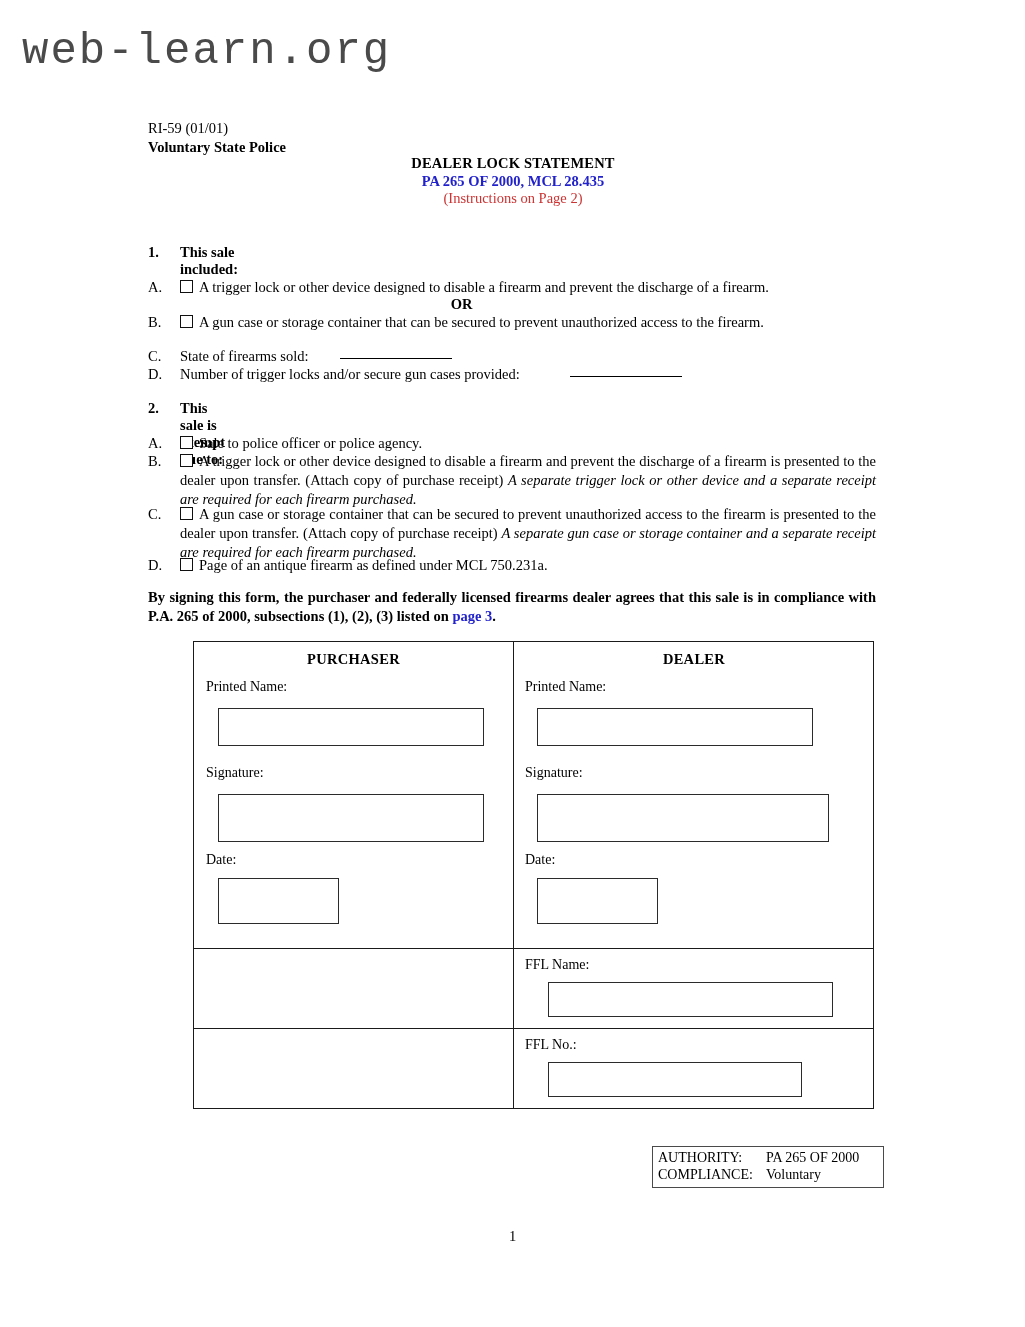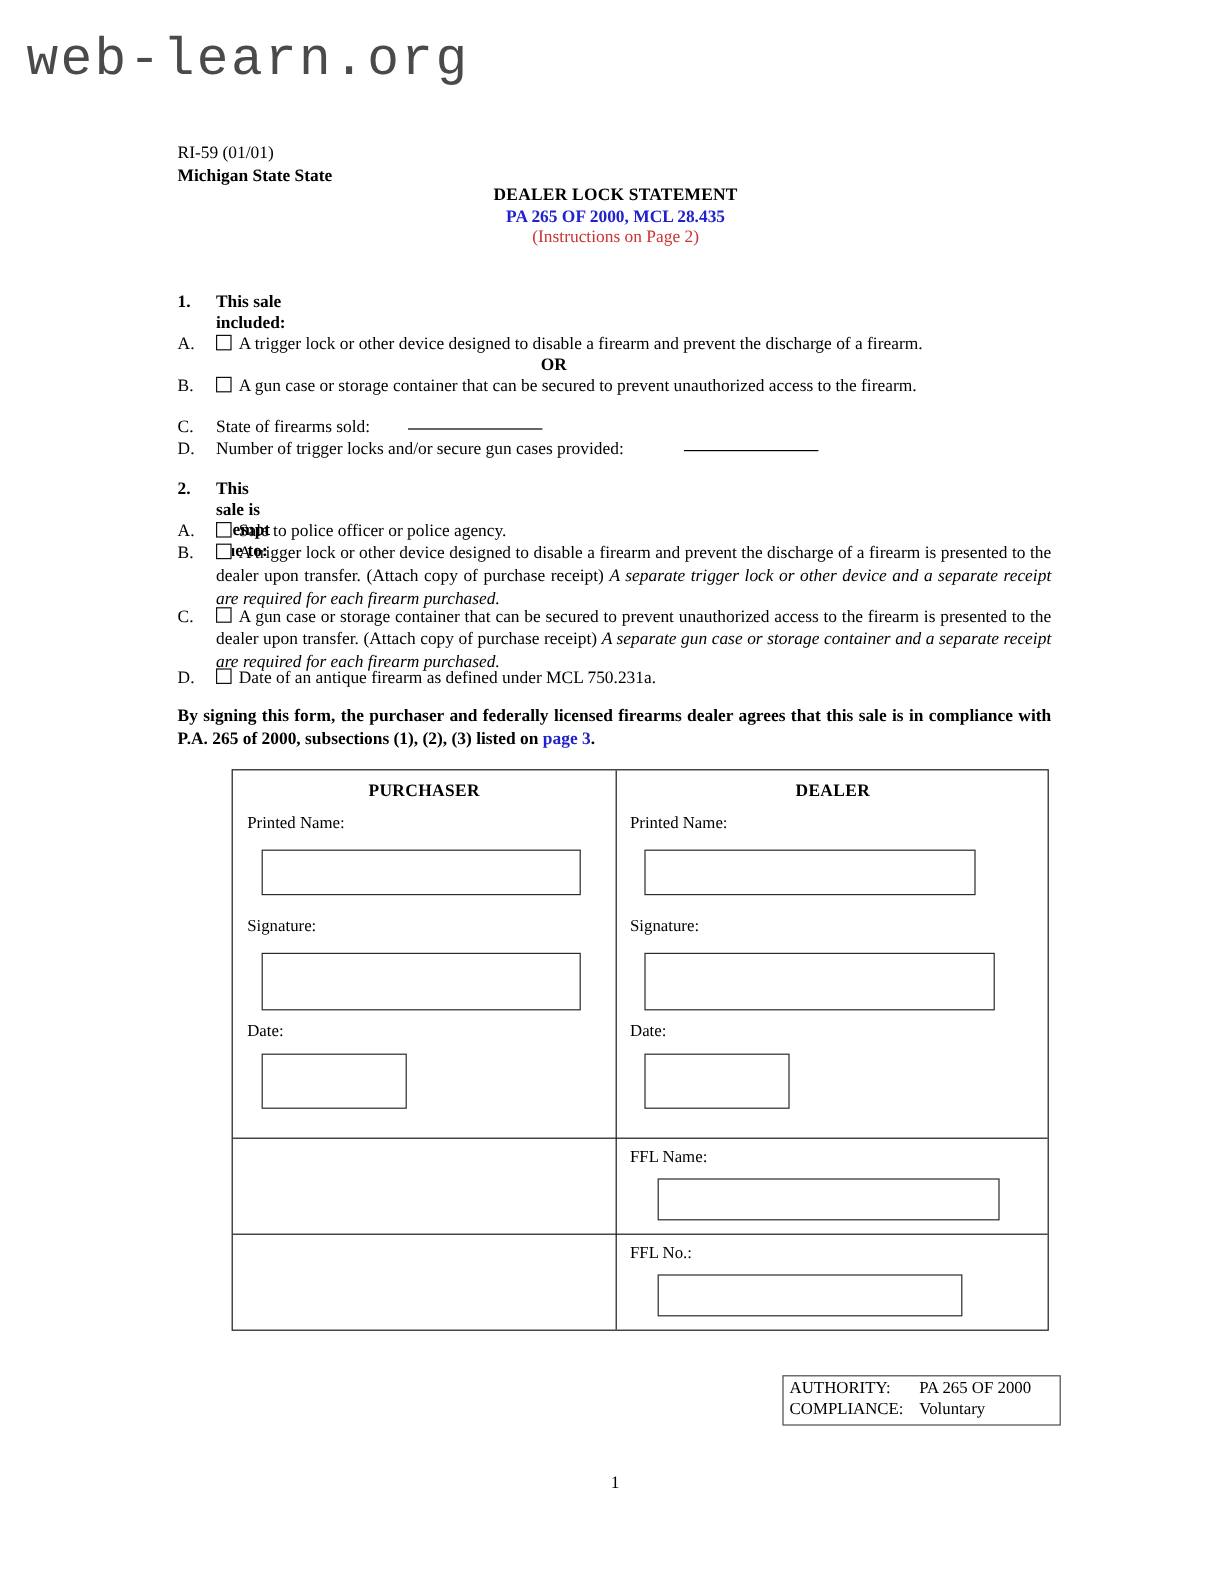--- a/index.html
+++ b/index.html
@@ -211,21 +211,21 @@
   }
 </style>
 </head>
 <body>
 
 <div class="page">
 
   <div class="watermark">web-learn.org</div>
 
   <div class="doc-id">RI-59 (01/01)</div>
-  <div class="agency">Michigan State State</div>
+  <div class="agency">Voluntary State Police</div>
 
   <div class="title-block">
     <div class="title-main">DEALER LOCK STATEMENT</div>
     <div class="title-sub" style="color:#2222cc;">PA 265 OF 2000, MCL 28.435</div>
     <div class="title-note" style="color:#cc3333;">(Instructions on Page 2)</div>
   </div>
 
   <div class="section-head" style="left:148px; top:244px;">
     <span class="sec-num">1.</span>
     <span class="sec-txt" style="left:32px;">This sale included:</span>
@@ -285,21 +285,21 @@
     <span class="letter">C.</span>
     <span class="body justify">
       <span class="chk"></span><span>A gun case or storage container that can be secured to prevent unauthorized access to the firearm is presented to the dealer upon transfer. (Attach copy of purchase receipt)</span>
       <span class="italic">A separate gun case or storage container and a separate receipt are required for each firearm purchased.</span>
     </span>
   </div>
 
   <div class="row" style="left:148px; top:556px; width:728px;">
     <span class="letter">D.</span>
     <span class="body">
-      <span class="chk"></span><span>Date of an antique firearm as defined under MCL 750.231a.</span>
+      <span class="chk"></span><span>Page of an antique firearm as defined under MCL 750.231a.</span>
     </span>
   </div>
 
   <div class="compliance">
     <span>By signing this form, the purchaser and federally licensed firearms dealer agrees that this sale is in compliance with P.A. 265 of 2000, subsections (1), (2), (3) listed on </span><span class="link">page 3</span><span>.</span>
   </div>
 
   <div class="sig-table">
     <div class="vsplit"></div>
     <div class="hsplit-1"></div>

